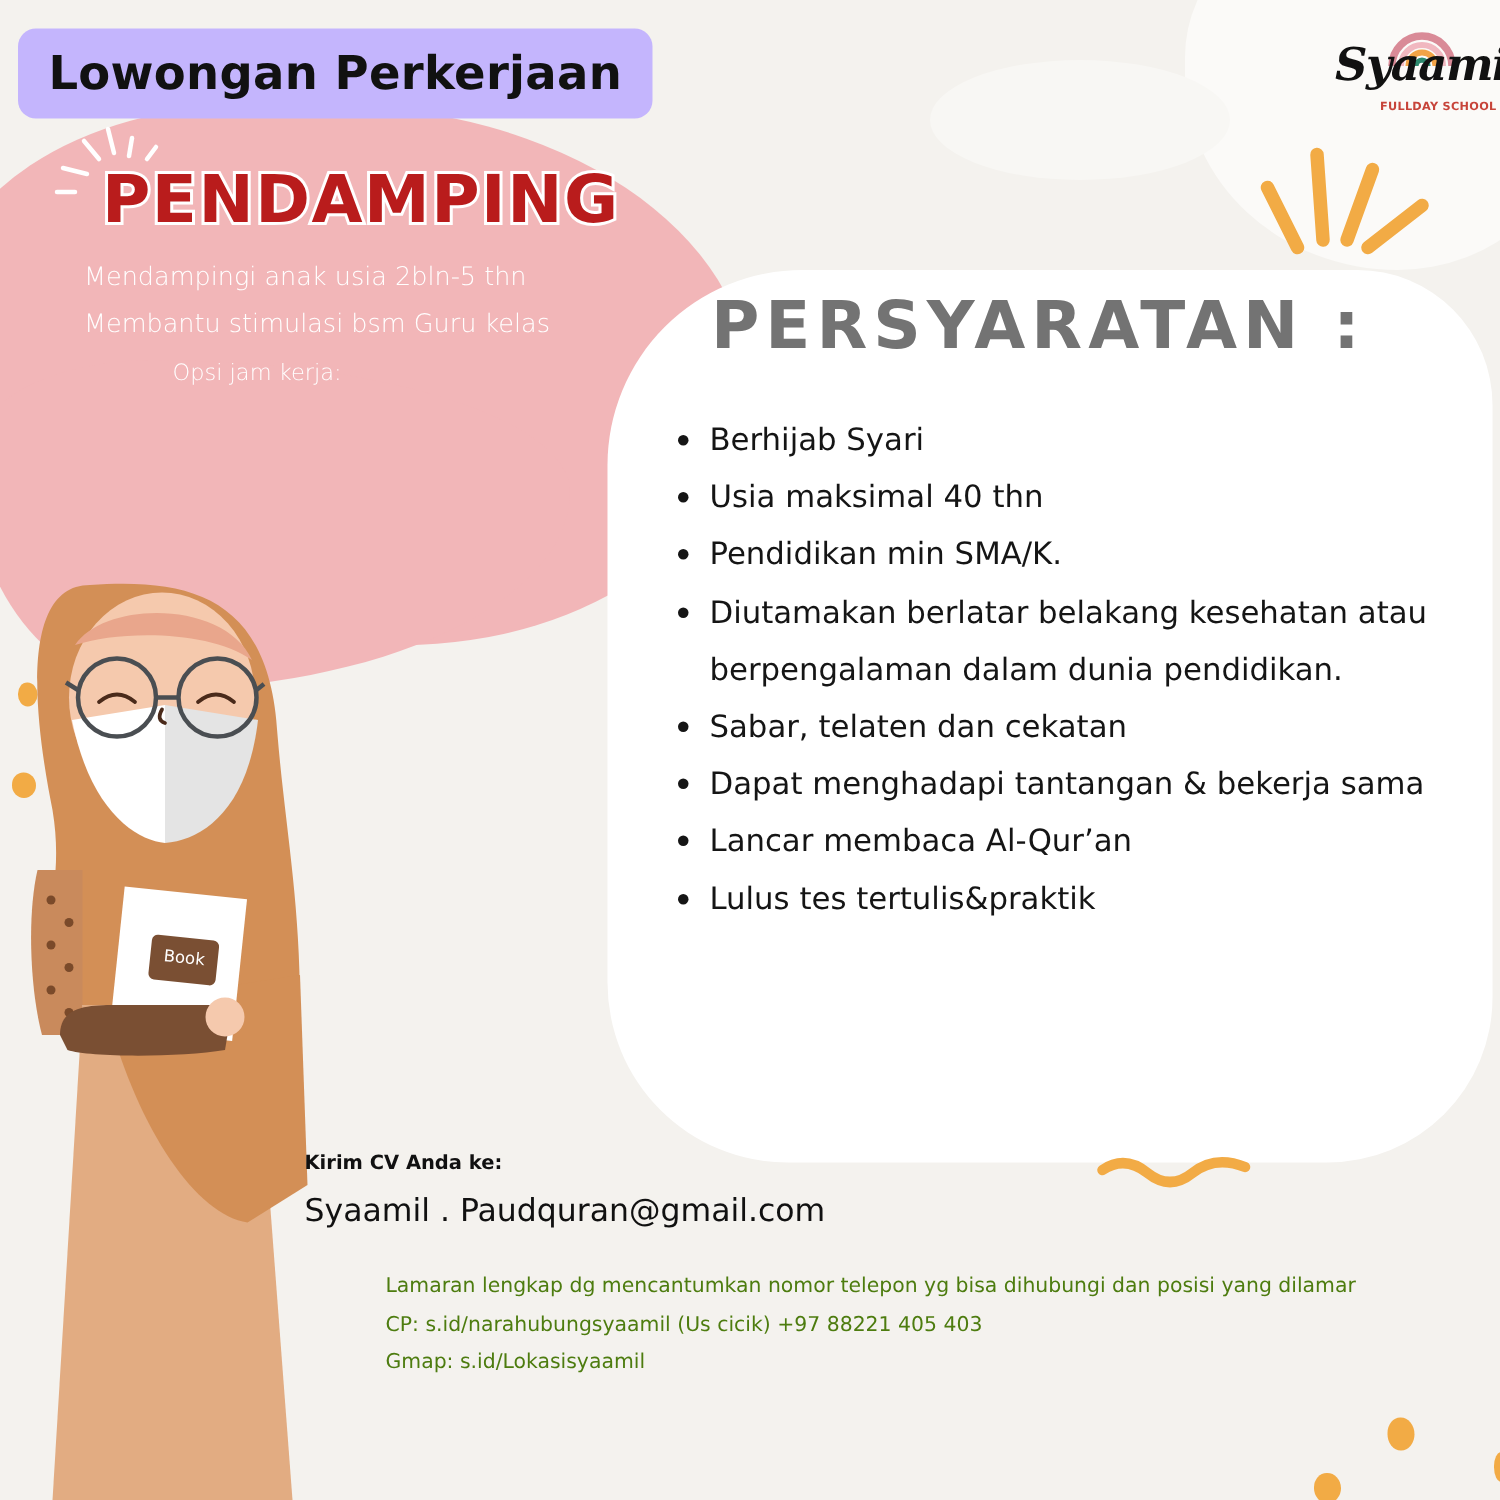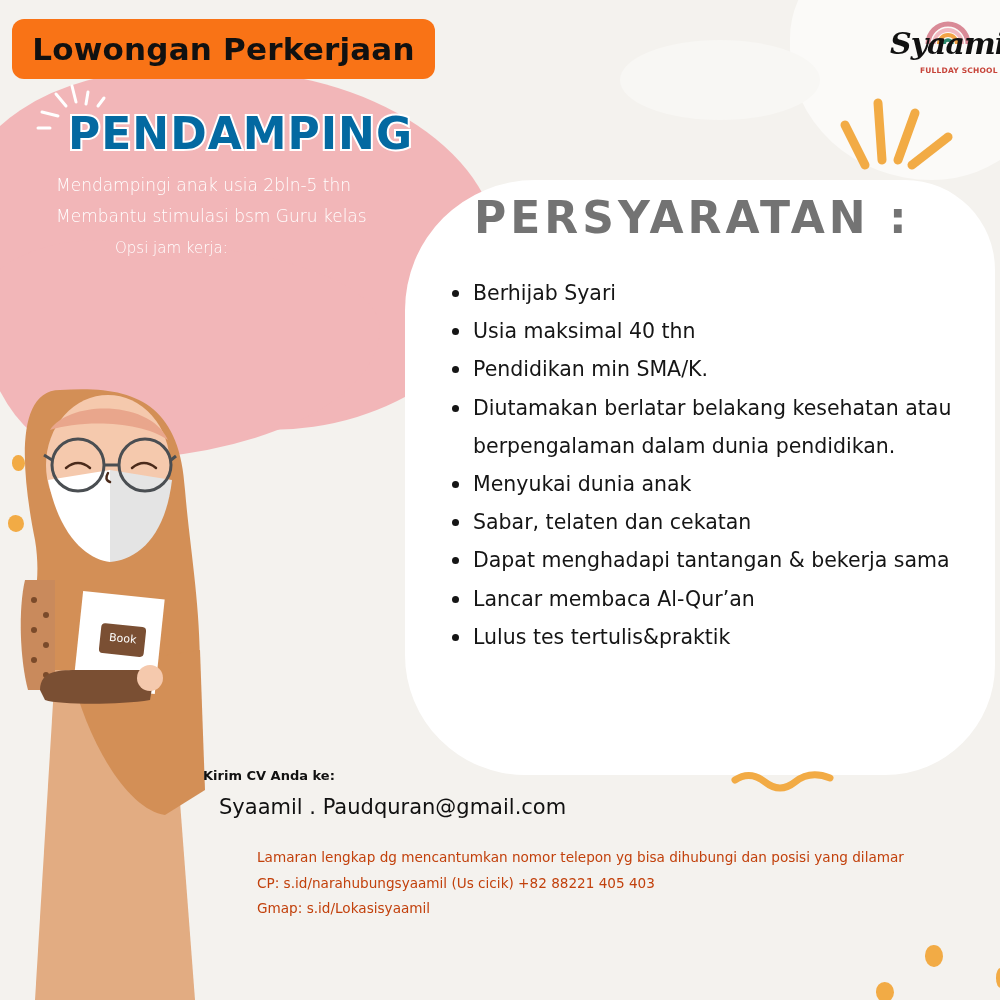--- a/index.html
+++ b/index.html
@@ -32,35 +32,35 @@
   }
   .white-card {
     left: 405px; top: 180px; width: 590px; height: 595px;
     background: #ffffff;
     border-radius: 130px 90px 110px 120px;
   }
 
   
   .title-tag {
     left: 12px; top: 19px; width: 423px; height: 60px;
-    background: #f97316; border-radius: 12px;
+    background: #c4b5fd; border-radius: 12px;
     display: flex; align-items: center; justify-content: center;
   }
   .title-tag span {
     font-family: "DejaVu Sans", sans-serif;
     font-weight: bold; font-size: 31px; color: #111;
     letter-spacing: 0.2px;
   }
 
   
   .pendamping {
     left: 68px; top: 108px;
     font-family: "DejaVu Sans", sans-serif;
     font-weight: bold; font-size: 44px;
-    color: #0369a1; letter-spacing: 1px;
+    color: #b91c1c; letter-spacing: 1px;
     -webkit-text-stroke: 4px #ffffff;
     paint-order: stroke fill;
     text-shadow: 0 0 2px #fff;
   }
   .rays { left: 36px; top: 84px; width: 80px; height: 60px; }
 
   .pink-desc {
     color: #ffffff; font-size: 17px; line-height: 31px;
     font-family: "DejaVu Sans", sans-serif; font-weight: 300;
   }
@@ -109,26 +109,26 @@
   .squiggle { left: 730px; top: 768px; width: 110px; height: 30px; }
 
   
   .cv-label {
     left: 203px; top: 768px;
     font-family: "DejaVu Sans", sans-serif; font-weight: bold;
     font-size: 13px; color: #111;
   }
   .cv-email {
     left: 203px; top: 795px;
-    font-family: "DejaVu Sans", sans-serif; font-size: 21px; color: #111; margin-left: 16px;
+    font-family: "DejaVu Sans", sans-serif; font-size: 21px; color: #111;
   }
   .notes {
     left: 257px; top: 845px;
     font-family: "DejaVu Sans", sans-serif; font-size: 13.6px;
-    line-height: 25.5px; color: #c2410c;
+    line-height: 25.5px; color: #4d7c0f;
   }
 
   
   .dot { background: #f2ab45; border-radius: 48% 52% 50% 50%; }
 
   
   .figure { left: 0; top: 370px; width: 240px; height: 630px; }
 </style>
 </head>
 <body>
@@ -180,21 +180,20 @@
 <div class="abs pink-desc desc2">
   <div>Opsi jam kerja:</div>
 </div>
 
 <div class="abs req-title">PERSYARATAN :</div>
 <ul class="abs req-list">
   <li>Berhijab Syari</li>
   <li>Usia maksimal 40 thn</li>
   <li>Pendidikan min SMA/K.</li>
   <li>Diutamakan berlatar belakang kesehatan atau berpengalaman dalam dunia pendidikan.</li>
-  <li>Menyukai dunia anak</li>
   <li>Sabar, telaten dan cekatan</li>
   <li>Dapat menghadapi tantangan &amp; bekerja sama</li>
   <li>Lancar membaca Al-Qur’an</li>
   <li>Lulus tes tertulis&amp;praktik</li>
 </ul>
 
 <svg class="abs squiggle" viewBox="0 0 110 30">
   <path d="M5 12 Q20 2 35 14 T65 14 T100 10" fill="none" stroke="#f2ab45" stroke-width="7" stroke-linecap="round"></path>
 </svg>
 
@@ -245,15 +244,15 @@
   <text x="109" y="272" font-size="11" fill="#fff" font-family="DejaVu Sans, sans-serif" transform="rotate(6 122 270)">Book</text>
 
   <path d="M40 320 C40 300 60 300 80 300 L155 300 L150 330 C120 335 60 335 45 330 Z" fill="#7a4f33"></path>
   <circle cx="150" cy="308" r="13" fill="#f5c9ad"></circle>
 </svg>
 
 <div class="abs cv-label">Kirim CV Anda ke:</div>
 <div class="abs cv-email">Syaamil . Paudquran@gmail.com</div>
 <div class="abs notes">
   <div>Lamaran lengkap dg mencantumkan nomor telepon yg bisa dihubungi dan posisi yang dilamar</div>
-  <div>CP: s.id/narahubungsyaamil (Us cicik) +82 88221 405 403</div>
+  <div>CP: s.id/narahubungsyaamil (Us cicik) +97 88221 405 403</div>
   <div>Gmap: s.id/Lokasisyaamil</div>
 </div>
 
 </body></html>

